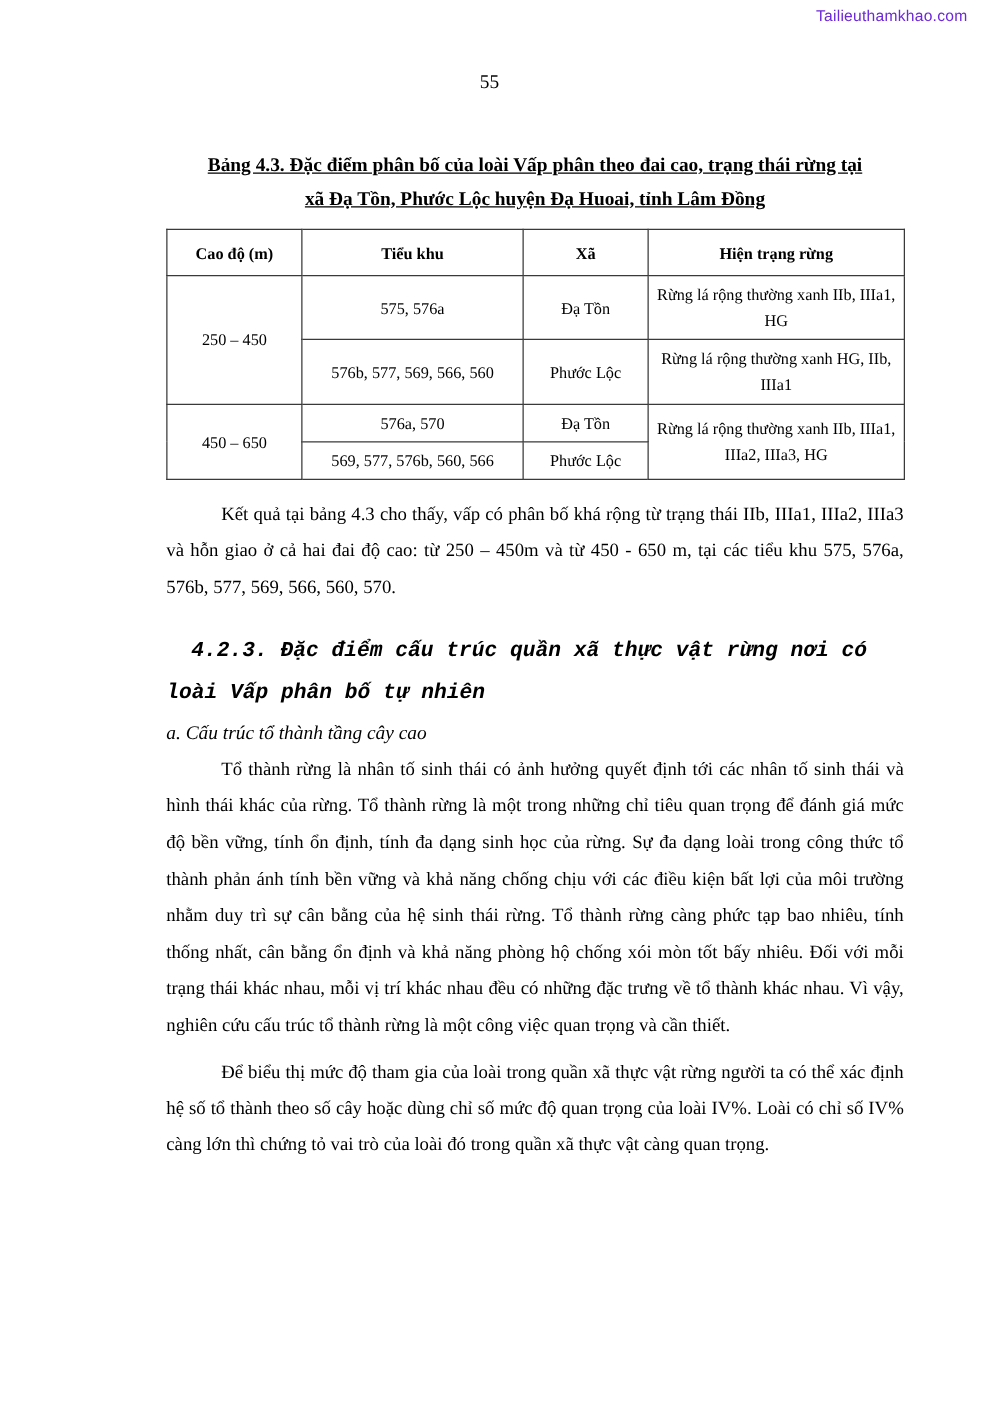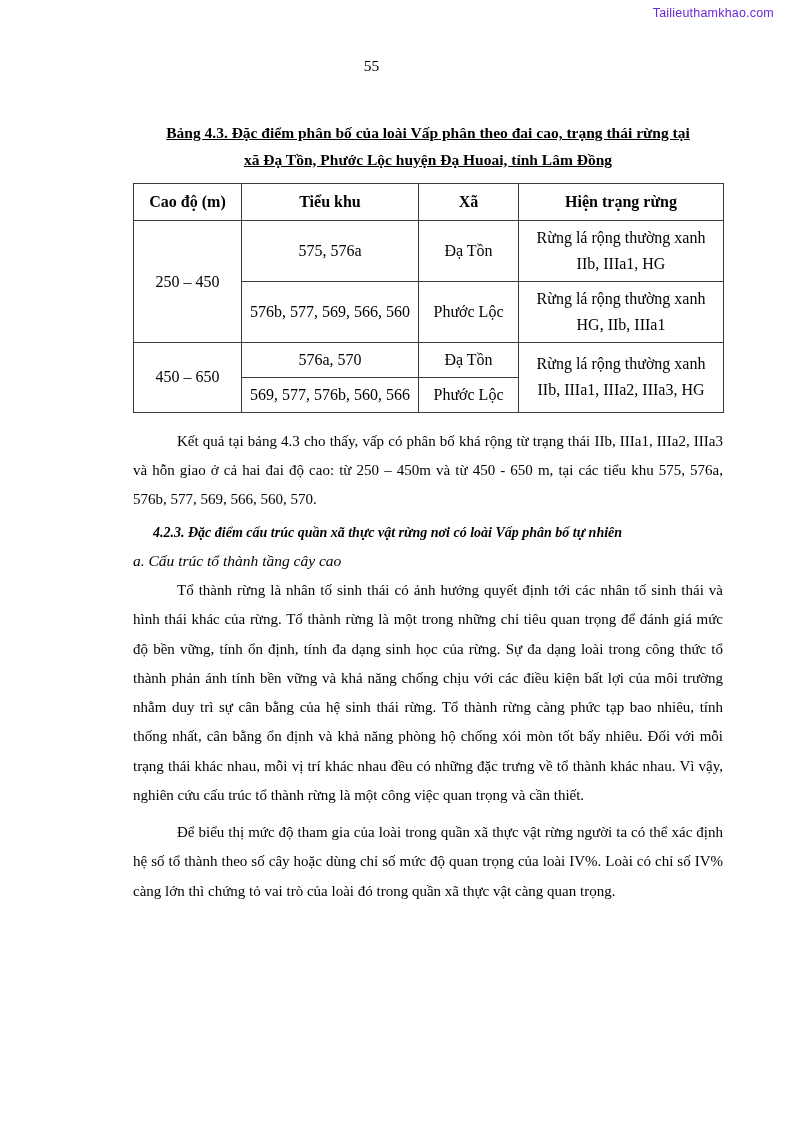--- a/index.html
+++ b/index.html
@@ -34,20 +34,21 @@
 
   
   .page-number {
     position: absolute;
     top: 58px;
     left: 0;
     width: 743px;
     text-align: center;
     font-size: 15.5px;
     line-height: 1;
+    padding-left: 20px;
   }
 
   
   .content {
     position: absolute;
     left: 133px;
     top: 120px;
     width: 590px;
   }
 
@@ -62,21 +63,21 @@
     text-decoration: underline;
   }
   .table-caption .cap-line-1 { display: block; }
   .table-caption .cap-line-2 { display: block; }
 
   
   table.dist-table {
     border-collapse: collapse;
     width: 590px;
     table-layout: fixed;
-    font-size: 16px;
+    font-size: 13px;
   }
   table.dist-table th,
   table.dist-table td {
     border: 1px solid #3a3a3a;
     text-align: center;
     vertical-align: middle;
     padding: 4px 5px;
     line-height: 1.62;
   }
   table.dist-table th {
@@ -98,26 +99,27 @@
     font-size: 15px;
     line-height: 1.95;
     text-align: justify;
     text-justify: inter-word;
     margin: 0;
     text-indent: 44px;
   }
   p.after-table { margin-top: 14px; }
 
   h3.section-heading {
-    font-size: 14px;
+    font-size: 17px;
     font-weight: bold;
     font-style: italic;
     line-height: 1.95;
-    margin: 4px 0 0 0;
+    margin: 20px 0 0 0;
     text-indent: 20px;
+    font-family: Liberation Mono, monospace;
   }
   h4.sub-heading {
     font-size: 15.5px;
     font-weight: normal;
     font-style: italic;
     line-height: 1.95;
     margin: 0 0 0 0;
   }
   p.para-gap { margin-top: 8px; }
 </style>

